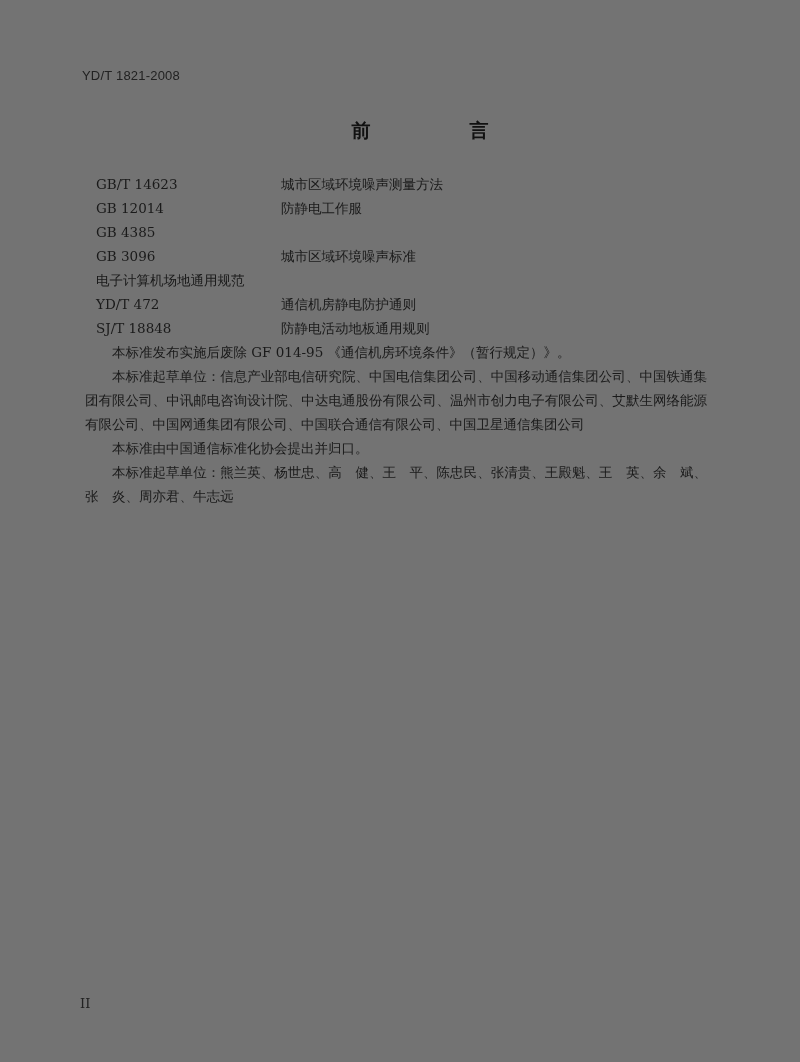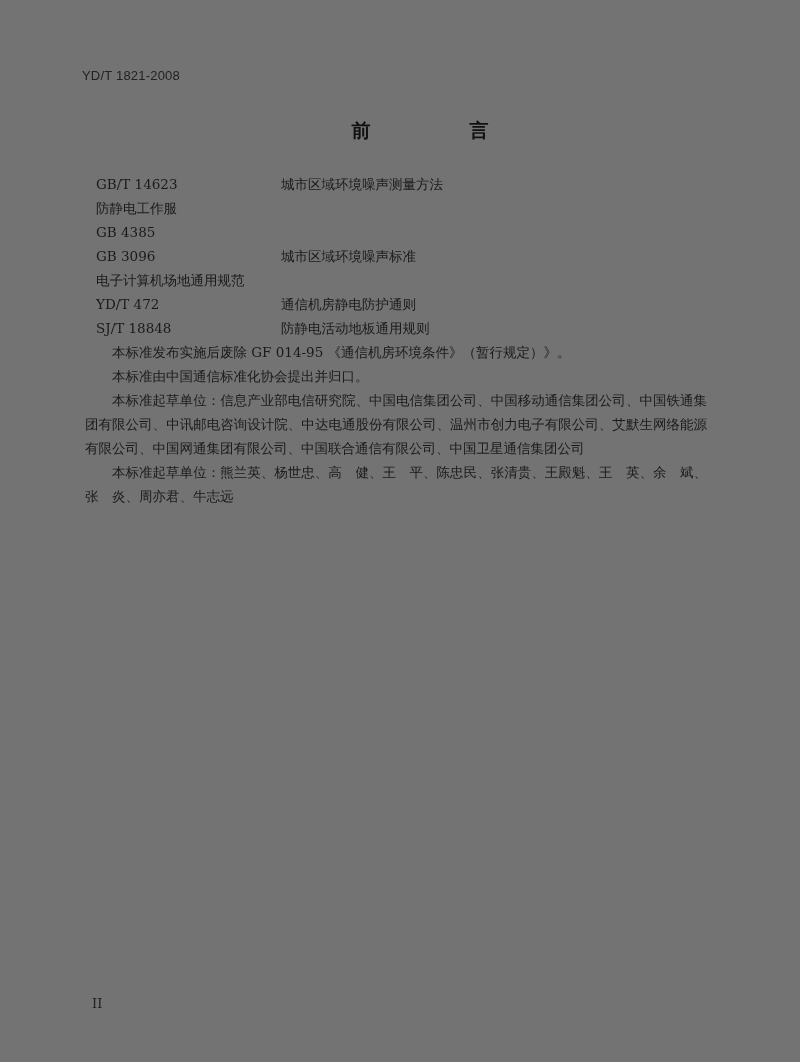--- a/index.html
+++ b/index.html
@@ -84,21 +84,21 @@
   }
   .ref-code {
     width: 185px;
     flex: none;
   }
   .ref-title {
     flex: 1;
   }
   .page-number {
     position: absolute;
-    left: 92px;
+    left: 80px;
     top: 996px;
     font-size: 13px;
     color: #222;
   }
 </style>
 </head>
 <body>
 
 <div class="page">
 
@@ -108,20 +108,21 @@
   <div class="title">前　言</div>
 
   <div class="body">
 
     <ul class="ref-list">
       <li class="ref-row">
         <span class="ref-code">GB/T 14623</span>
         <span class="ref-title">城市区域环境噪声测量方法</span>
       </li>
       <li class="ref-row">
+        <span class="ref-code">GB 12014</span>
         <span class="ref-title">防静电工作服</span>
       </li>
       <li class="ref-row">
         <span class="ref-code">GB 4385</span>
       </li>
       <li class="ref-row">
         <span class="ref-code">GB 3096</span>
         <span class="ref-title">城市区域环境噪声标准</span>
       </li>
       <li class="ref-row">
@@ -131,19 +132,19 @@
         <span class="ref-code">YD/T 472</span>
         <span class="ref-title">通信机房静电防护通则</span>
       </li>
       <li class="ref-row">
         <span class="ref-code">SJ/T 18848</span>
         <span class="ref-title">防静电活动地板通用规则</span>
       </li>
     </ul>
 
     <p class="para">本标准发布实施后废除 GF 014-95 《通信机房环境条件》（暂行规定）》。</p>
+    <p class="para">本标准起草单位：信息产业部电信研究院、中国电信集团公司、中国移动通信集团公司、中国铁通集团有限公司、中讯邮电咨询设计院、中达电通股份有限公司、温州市创力电子有限公司、艾默生网络能源有限公司、中国网通集团有限公司、中国联合通信有限公司、中国卫星通信集团公司</p>
     <p class="para">本标准由中国通信标准化协会提出并归口。</p>
-    <p class="para">本标准起草单位：信息产业部电信研究院、中国电信集团公司、中国移动通信集团公司、中国铁通集团有限公司、中讯邮电咨询设计院、中达电通股份有限公司、温州市创力电子有限公司、艾默生网络能源有限公司、中国网通集团有限公司、中国联合通信有限公司、中国卫星通信集团公司</p>
     <p class="para">本标准起草单位：熊兰英、杨世忠、高　健、王　平、陈忠民、张清贵、王殿魁、王　英、余　斌、张　炎、周亦君、牛志远</p>
   </div>
 
   <div class="page-number">II</div>
 </div>
 
 </body></html>

